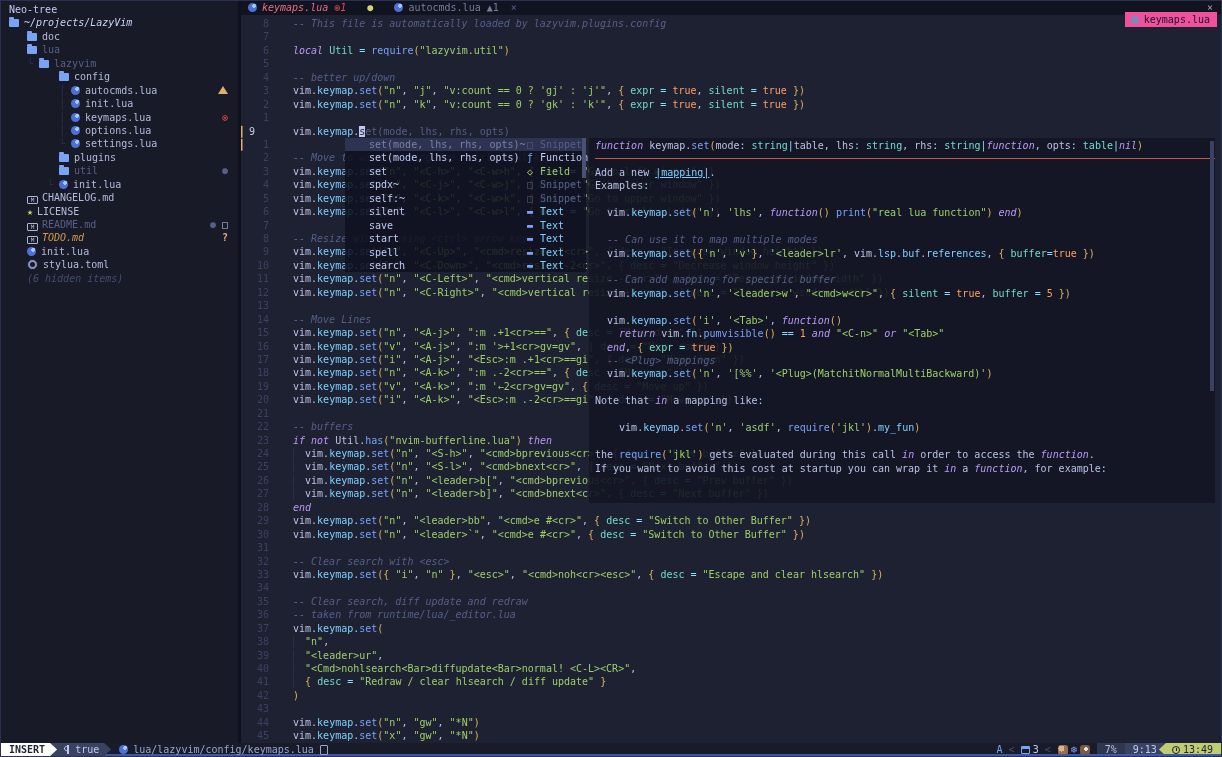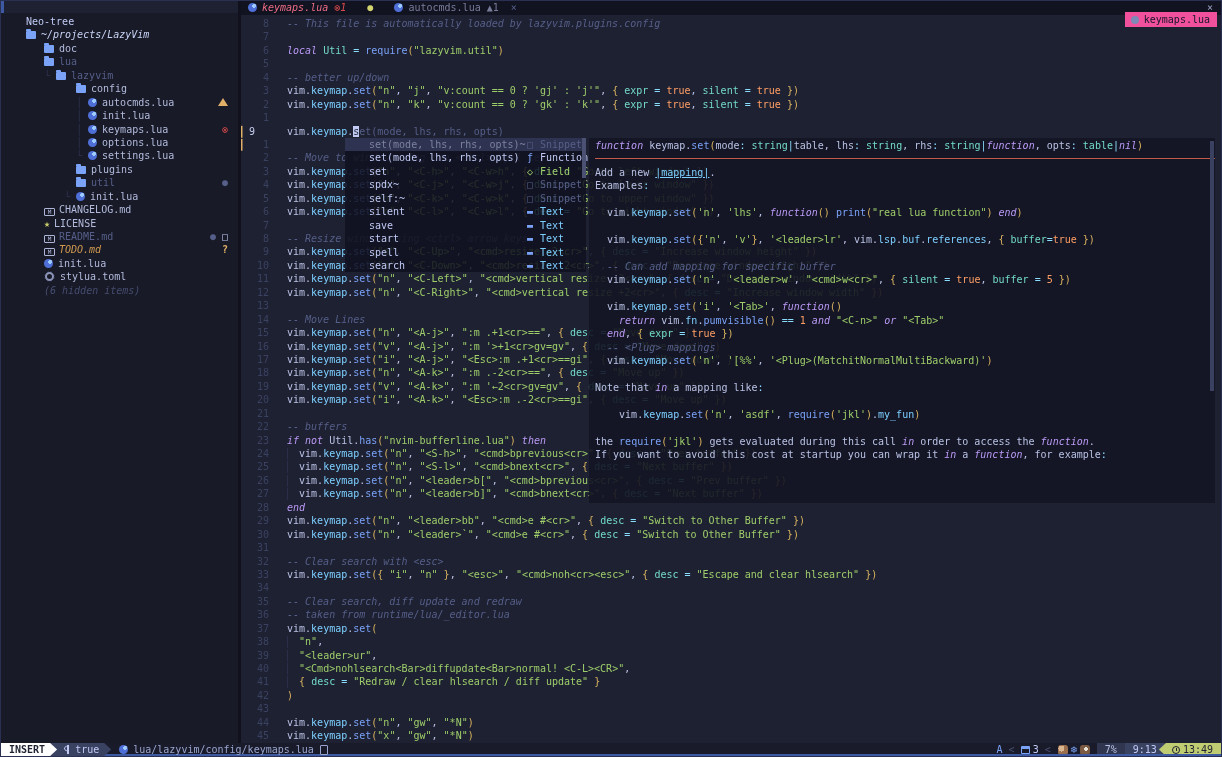--- a/index.html
+++ b/index.html
@@ -7,21 +7,21 @@
   .screen {
     position:relative; width:1222px; height:757px; overflow:hidden;
     background:#1e2132; font-family:"DejaVu Sans Mono", monospace;
     font-size:10px; line-height:13.45px; color:#a9b1d6;
     border:1px solid #2a3052;
   }
   .accent-bar { position:absolute; width:3px; height:14px; background:#3d59a1; top:0; }
   .bottom-border { position:absolute; left:0; right:0; bottom:0; height:2px; background:#3d59a1; }
 
   
-  .neotree { position:absolute; left:0; top:12px; width:237px; height:742px; background:#181a27; padding-top:2px; overflow:hidden;padding-left:17px; }
+  .neotree { position:absolute; left:0; top:0; width:237px; height:742px; background:#181a27; padding-top:2px; overflow:hidden; }
   .nt-sep { position:absolute; left:237px; top:0; width:3px; height:742px; background:#10111c; }
   .nt-title { height:13.45px; padding-left:8px; color:#c0caf5; }
   .nt-row { position:relative; height:13.45px; white-space:pre; overflow:hidden; }
   .nt-guide { color:#2e3350; }
   .nt-name { color:#b3bbdd; }
   .nt-dim .nt-name { color:#565f89; }
   .nt-root .nt-name { color:#c8d3f5; font-style:italic; }
   .nt-todo .nt-name { color:#d19a4f; font-style:italic; }
   .nt-hidden .nt-name { color:#454c6e; font-style:italic; }
   .nt-badges { position:absolute; right:10px; top:0; }
@@ -44,21 +44,21 @@
   .tab-close { color:#565f89; }
   .mod-dot { color:#d3d66f; padding:0 8px; }
   .tabline-close { position:absolute; right:8px; top:0; color:#9aa0bd; }
 
   
   .editor { position:absolute; left:240px; top:14px; width:982px; height:728px; padding-top:2px; overflow:hidden; }
   .crow { position:relative; height:13.45px; white-space:pre; }
   .sign { position:absolute; left:0; top:0; width:6px; color:#e0af68; }
   .num { position:absolute; left:6px; top:0; width:22px; text-align:right; color:#3b4261; }
   .num.cur { text-align:left; color:#c7cdf0; left:8px; }
-  .codetext { position:absolute; left:46px; top:0; }
+  .codetext { position:absolute; left:52px; top:0; }
   .tk-c { color:#565f89; font-style:italic; }
   .tk-s { color:#9ece6a; }
   .tk-k { color:#bb9af7; font-style:italic; }
   .tk-n { color:#ff9e64; }
   .tk-f { color:#7aa2f7; }
   .tk-m { color:#7dcfff; }
   .tk-key { color:#73daca; }
   .tk-tag { color:#7dcfff; text-decoration:underline; }
   .tk-br { color:#d8b25f; }
   .tk-op { color:#89ddff; }
@@ -231,20 +231,21 @@
 
   <div class="docfloat">
     <div id="df-lines">
         <div class="df-row"><span class="tk-t"></span><span class="tk-k">function</span><span class="tk-t"> keymap.</span><span class="tk-f">set</span><span class="tk-t"></span><span class="tk-br">(</span><span class="tk-t">mode</span><span class="tk-op">:</span><span class="tk-t"> </span><span class="tk-key">string</span><span class="tk-t"></span><span class="tk-op">|</span><span class="tk-t">table, lhs</span><span class="tk-op">:</span><span class="tk-t"> </span><span class="tk-key">string</span><span class="tk-t">, rhs</span><span class="tk-op">:</span><span class="tk-t"> </span><span class="tk-key">string</span><span class="tk-t"></span><span class="tk-op">|</span><span class="tk-t"></span><span class="tk-k">function</span><span class="tk-t">, opts</span><span class="tk-op">:</span><span class="tk-t"> </span><span class="tk-key">table</span><span class="tk-t"></span><span class="tk-op">|</span><span class="tk-t"></span><span class="tk-k">nil</span><span class="tk-t"></span><span class="tk-br">)</span><span class="tk-t"></span></div>
         <div class="df-divider"></div>
         <div class="df-row"><span class="tk-t">Add a new </span><span class="tk-tag">|mapping|</span><span class="tk-t">.</span></div>
         <div class="df-row"><span class="tk-t">Examples</span><span class="tk-op">:</span><span class="tk-t"></span></div>
         <div class="df-row"><span class="tk-t"></span></div>
         <div class="df-row"><span class="tk-t">  vim.</span><span class="tk-m">keymap</span><span class="tk-t">.</span><span class="tk-f">set</span><span class="tk-t"></span><span class="tk-br">(</span><span class="tk-t"></span><span class="tk-s">'n'</span><span class="tk-t">, </span><span class="tk-s">'lhs'</span><span class="tk-t">, </span><span class="tk-k">function</span><span class="tk-t"></span><span class="tk-br">(</span><span class="tk-t"></span><span class="tk-br">)</span><span class="tk-t"> </span><span class="tk-f">print</span><span class="tk-t"></span><span class="tk-br">(</span><span class="tk-t"></span><span class="tk-s">"real lua function"</span><span class="tk-t"></span><span class="tk-br">)</span><span class="tk-t"> </span><span class="tk-k">end</span><span class="tk-t"></span><span class="tk-br">)</span><span class="tk-t"></span></div>
         <div class="df-row"><span class="tk-t"></span></div>
+        <div class="df-row"><span class="tk-t">  </span><span class="tk-c">-- Can use it to map multiple modes</span><span class="tk-t"></span></div>
         <div class="df-row"><span class="tk-t">  vim.</span><span class="tk-m">keymap</span><span class="tk-t">.</span><span class="tk-f">set</span><span class="tk-t"></span><span class="tk-br">(</span><span class="tk-t"></span><span class="tk-br">{</span><span class="tk-t"></span><span class="tk-s">'n'</span><span class="tk-t">, </span><span class="tk-s">'v'</span><span class="tk-t"></span><span class="tk-br">}</span><span class="tk-t">, </span><span class="tk-s">'&lt;leader&gt;lr'</span><span class="tk-t">, vim.</span><span class="tk-m">lsp</span><span class="tk-t">.</span><span class="tk-m">buf</span><span class="tk-t">.</span><span class="tk-m">references</span><span class="tk-t">, </span><span class="tk-br">{</span><span class="tk-t"> </span><span class="tk-key">buffer</span><span class="tk-t"></span><span class="tk-op">=</span><span class="tk-t"></span><span class="tk-n">true</span><span class="tk-t"> </span><span class="tk-br">}</span><span class="tk-t"></span><span class="tk-br">)</span><span class="tk-t"></span></div>
         <div class="df-row"><span class="tk-t"></span></div>
         <div class="df-row"><span class="tk-t">  </span><span class="tk-c">-- Can add mapping for specific buffer</span><span class="tk-t"></span></div>
         <div class="df-row"><span class="tk-t">  vim.</span><span class="tk-m">keymap</span><span class="tk-t">.</span><span class="tk-f">set</span><span class="tk-t"></span><span class="tk-br">(</span><span class="tk-t"></span><span class="tk-s">'n'</span><span class="tk-t">, </span><span class="tk-s">'&lt;leader&gt;w'</span><span class="tk-t">, </span><span class="tk-s">"&lt;cmd&gt;w&lt;cr&gt;"</span><span class="tk-t">, </span><span class="tk-br">{</span><span class="tk-t"> </span><span class="tk-key">silent</span><span class="tk-t"> </span><span class="tk-op">=</span><span class="tk-t"> </span><span class="tk-n">true</span><span class="tk-t">, </span><span class="tk-key">buffer</span><span class="tk-t"> </span><span class="tk-op">=</span><span class="tk-t"> </span><span class="tk-n">5</span><span class="tk-t"> </span><span class="tk-br">}</span><span class="tk-t"></span><span class="tk-br">)</span><span class="tk-t"></span></div>
         <div class="df-row"><span class="tk-t"></span></div>
         <div class="df-row"><span class="tk-t">  vim.</span><span class="tk-m">keymap</span><span class="tk-t">.</span><span class="tk-f">set</span><span class="tk-t"></span><span class="tk-br">(</span><span class="tk-t"></span><span class="tk-s">'i'</span><span class="tk-t">, </span><span class="tk-s">'&lt;Tab&gt;'</span><span class="tk-t">, </span><span class="tk-k">function</span><span class="tk-t"></span><span class="tk-br">(</span><span class="tk-t"></span><span class="tk-br">)</span><span class="tk-t"></span></div>
         <div class="df-row"><span class="tk-t">    </span><span class="tk-k">return</span><span class="tk-t"> vim.</span><span class="tk-m">fn</span><span class="tk-t">.</span><span class="tk-f">pumvisible</span><span class="tk-t"></span><span class="tk-br">(</span><span class="tk-t"></span><span class="tk-br">)</span><span class="tk-t"> </span><span class="tk-op">==</span><span class="tk-t"> </span><span class="tk-n">1</span><span class="tk-t"> </span><span class="tk-k">and</span><span class="tk-t"> </span><span class="tk-s">"&lt;C-n&gt;"</span><span class="tk-t"> </span><span class="tk-k">or</span><span class="tk-t"> </span><span class="tk-s">"&lt;Tab&gt;"</span><span class="tk-t"></span></div>
         <div class="df-row"><span class="tk-t">  </span><span class="tk-k">end</span><span class="tk-t">, </span><span class="tk-br">{</span><span class="tk-t"> </span><span class="tk-key">expr</span><span class="tk-t"> </span><span class="tk-op">=</span><span class="tk-t"> </span><span class="tk-n">true</span><span class="tk-t"> </span><span class="tk-br">}</span><span class="tk-t"></span><span class="tk-br">)</span><span class="tk-t"></span></div>
         <div class="df-row"><span class="tk-t">  </span><span class="tk-c">-- &lt;Plug&gt; mappings</span><span class="tk-t"></span></div>
         <div class="df-row"><span class="tk-t">  vim.</span><span class="tk-m">keymap</span><span class="tk-t">.</span><span class="tk-f">set</span><span class="tk-t"></span><span class="tk-br">(</span><span class="tk-t"></span><span class="tk-s">'n'</span><span class="tk-t">, </span><span class="tk-s">'[%%'</span><span class="tk-t">, </span><span class="tk-s">'&lt;Plug&gt;(MatchitNormalMultiBackward)'</span><span class="tk-t"></span><span class="tk-br">)</span><span class="tk-t"></span></div>

